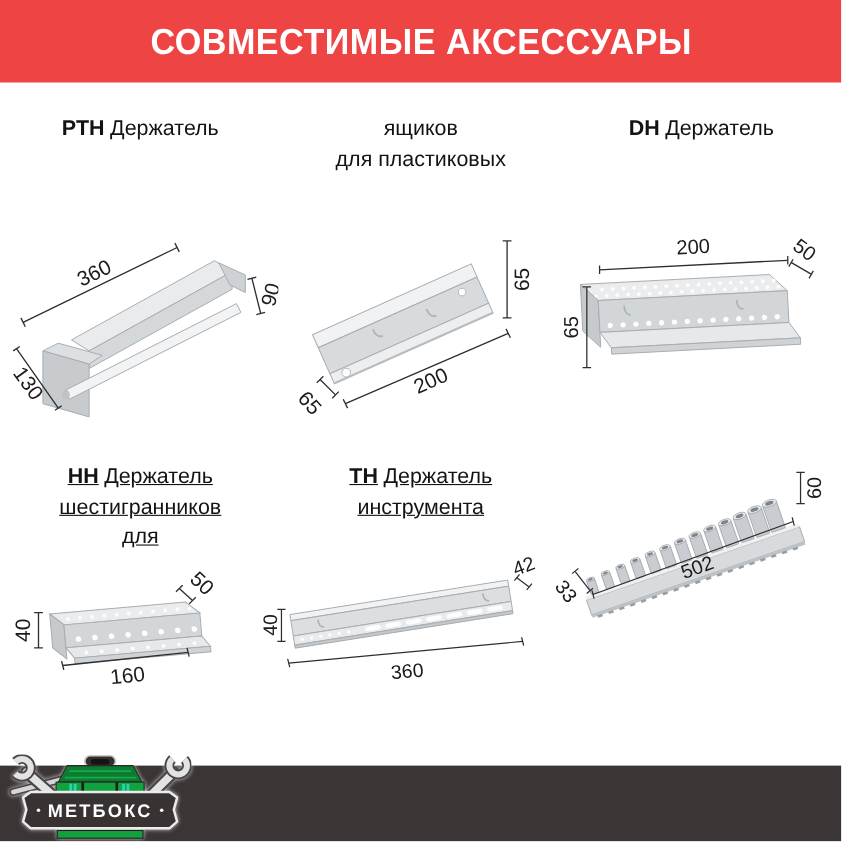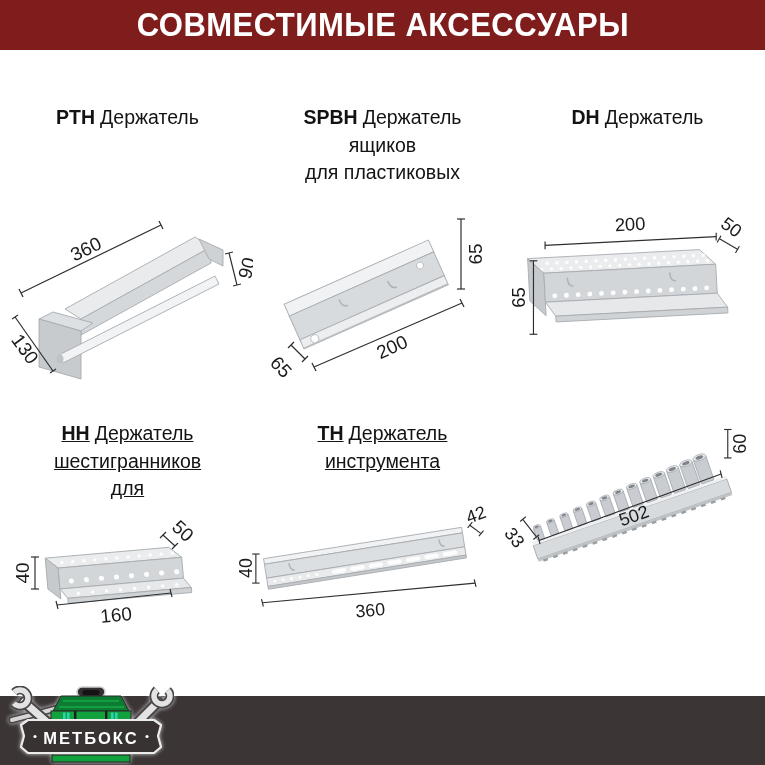--- a/index.html
+++ b/index.html
@@ -1,20 +1,20 @@
 <!DOCTYPE html>
 <html><head>
 <meta charset="utf-8">
 <style>
   html,body { margin:0; padding:0; background:#ffffff; }
   .page { position:relative; width:765px; height:765px; background:#ffffff; overflow:hidden;
           font-family:"Liberation Sans", sans-serif; }
 
   
-  .band-top { position:absolute; top:0; left:0; width:765px; height:50px; background:#7f1d1d;
+  .band-top { position:absolute; top:0; left:0; width:765px; height:75px; background:#ef4444;
               display:flex; align-items:center; justify-content:center; }
   .band-top .title { color:#ffffff; font-size:33px; font-weight:bold; letter-spacing:.5px;
                      transform:scaleX(.94); white-space:nowrap; }
   .band-bottom { position:absolute; left:0; bottom:0; width:765px; height:69px; background:#3b3536; }
 
   
   .prow { position:absolute; left:0; width:765px; display:grid; grid-template-columns:255px 255px 255px; }
   .prow1 { top:104px; }
   .prow2 { top:420px; }
   .cell { display:flex; flex-direction:column; align-items:center; }
@@ -76,21 +76,20 @@
           <line class="dln" x1="12" y1="120" x2="50" y2="174"></line>
           <line class="dln" x1="9" y1="122" x2="15" y2="118"></line>
           <line class="dln" x1="47" y1="176" x2="53" y2="172"></line>
           <text class="dim" transform="rotate(54 22 152)" x="22" y="152">130</text>
         </g>
       </svg>
     </div>
 
     <div class="cell">
       <div class="ptitle">
-        <div><b>SPBH</b><span>Держатель</span></div>
         <div>ящиков</div>
         <div>для пластиковых</div>
       </div>
       <svg class="draw" viewBox="0 0 250 200" width="250" height="200">
         <g transform="translate(46,152) rotate(-24)">
           <rect class="shape" x="0" y="-49" width="158" height="13" fill="#f0f2f3"></rect>
           <rect class="shape" x="0" y="-36" width="158" height="26" fill="#d8dbde"></rect>
           <rect class="shape" x="0" y="-10" width="158" height="10" fill="#eceef0"></rect>
           <rect x="0" y="-1.5" width="158" height="1.5" fill="#b9bdc0"></rect>
           <circle cx="14" cy="-5" r="4" fill="#fdfdfd" stroke="#b3b7ba" stroke-width=".8"></circle>

